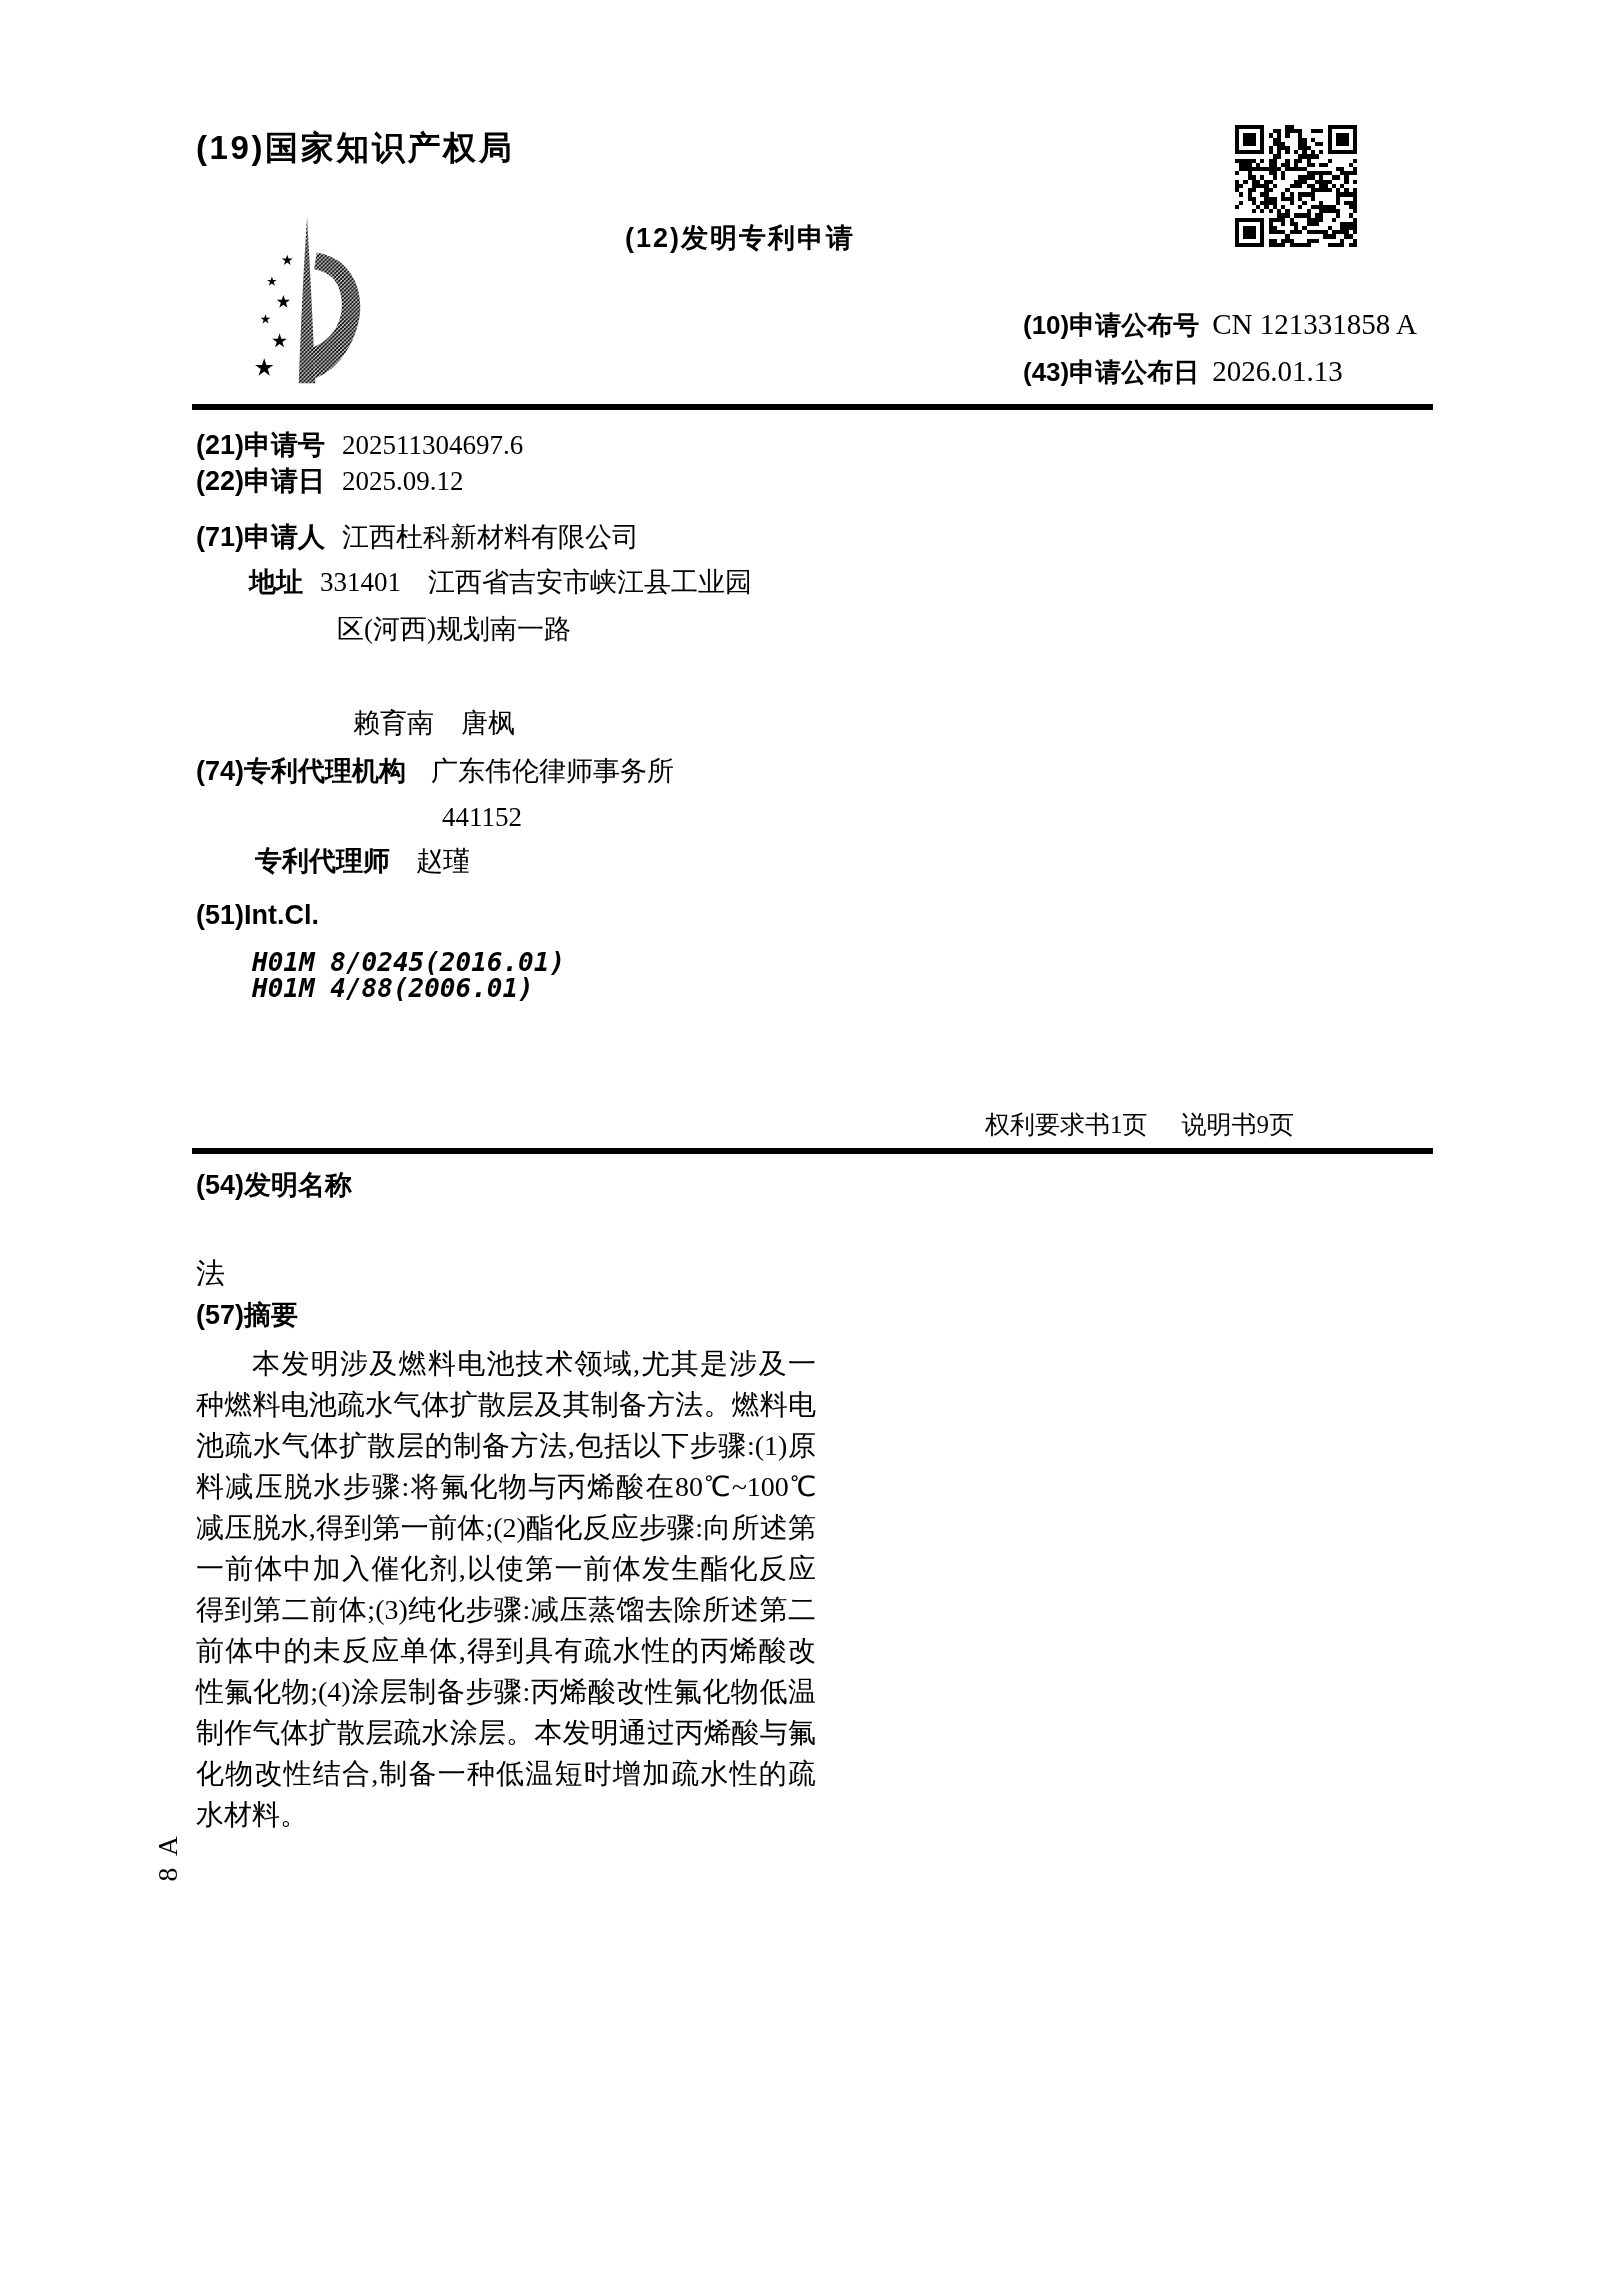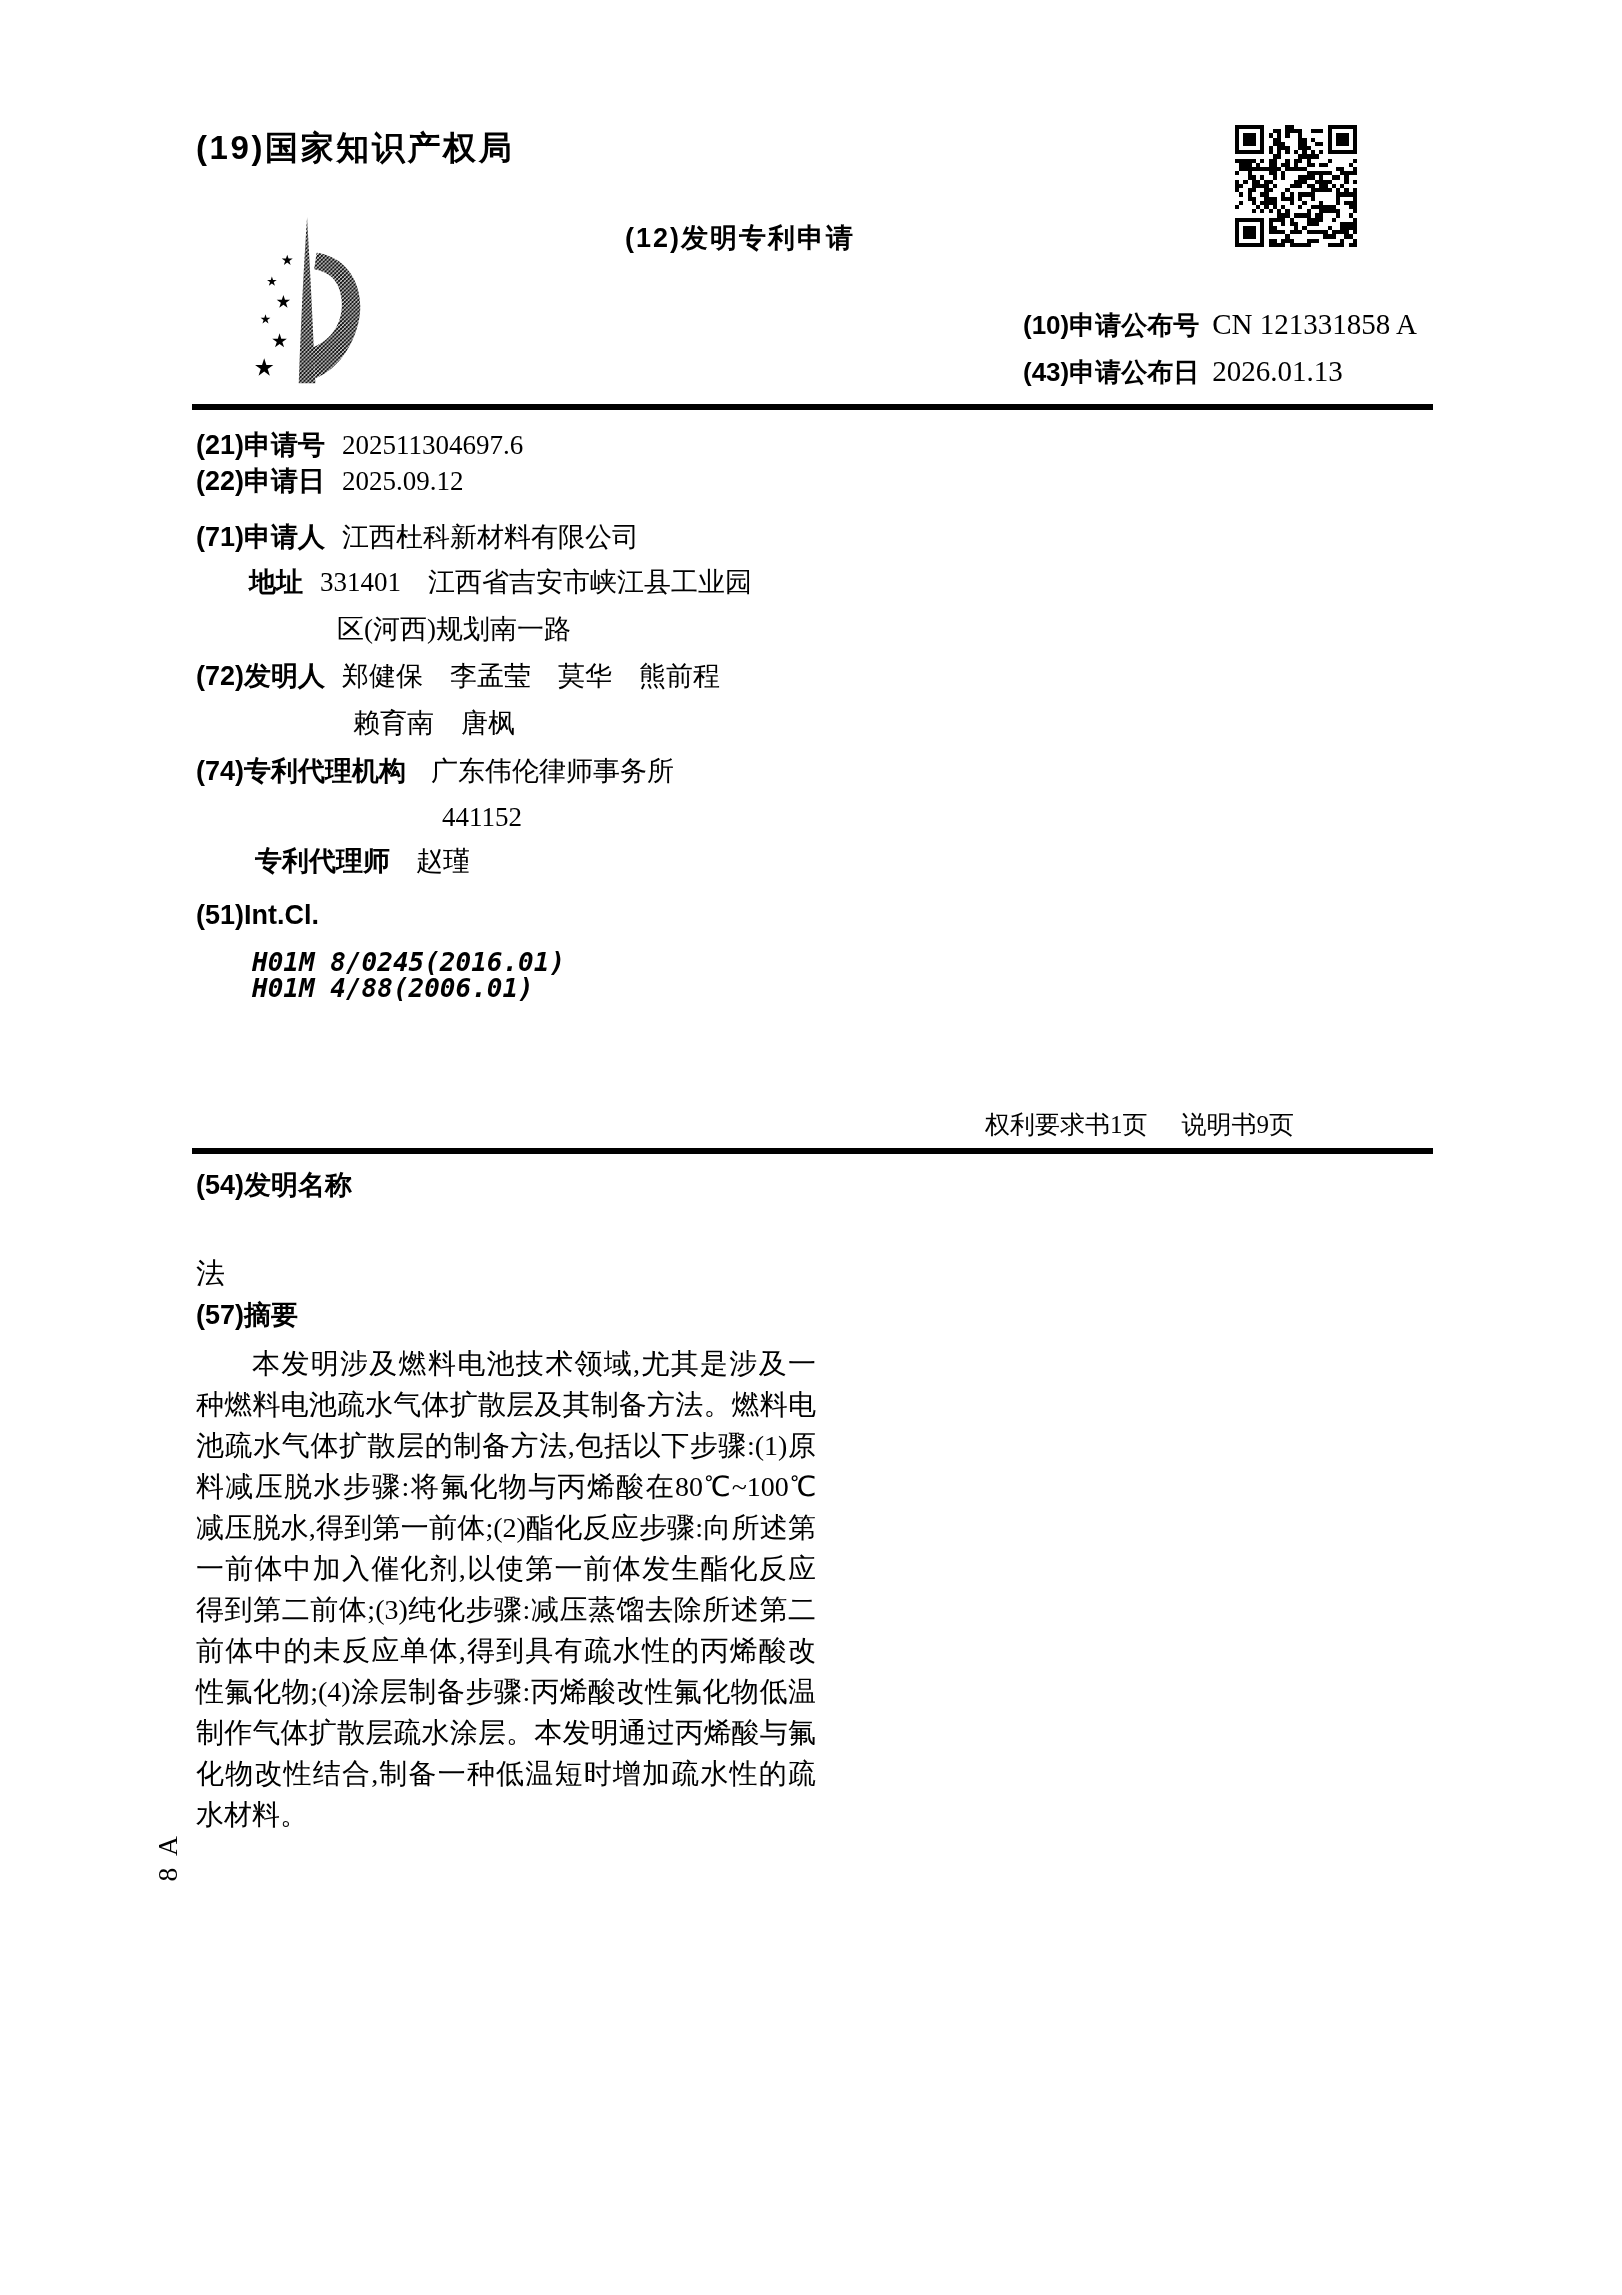--- a/index.html
+++ b/index.html
@@ -445,23 +445,20 @@
 
   <div class="row" style="left:196px;top:522px;">
     <span class="lbl">(71)申请人</span><span class="val">江西杜科新材料有限公司</span>
   </div>
 
   <div class="row" style="left:249px;top:567px;">
     <span class="lbl">地址</span><span class="val">331401　江西省吉安市峡江县工业园</span>
   </div>
   <div class="addr2 val">区(河西)规划南一路</div>
 
-  <div class="row" style="left:196px;top:661px;">
-    <span class="lbl">(72)发明人</span><span class="val">郑健保　李孟莹　莫华　熊前程</span>
-  </div>
   <div class="inv2 val">赖育南　唐枫</div>
 
   <div class="row" style="left:196px;top:756px;">
     <span class="lbl">(74)专利代理机构</span><span class="val" style="margin-left:25px;">广东伟伦律师事务所</span>
   </div>
   <div class="agency-code val">441152</div>
 
   <div class="row agent-row">
     <span class="lbl">专利代理师</span><span class="val">赵瑾</span>
   </div>

